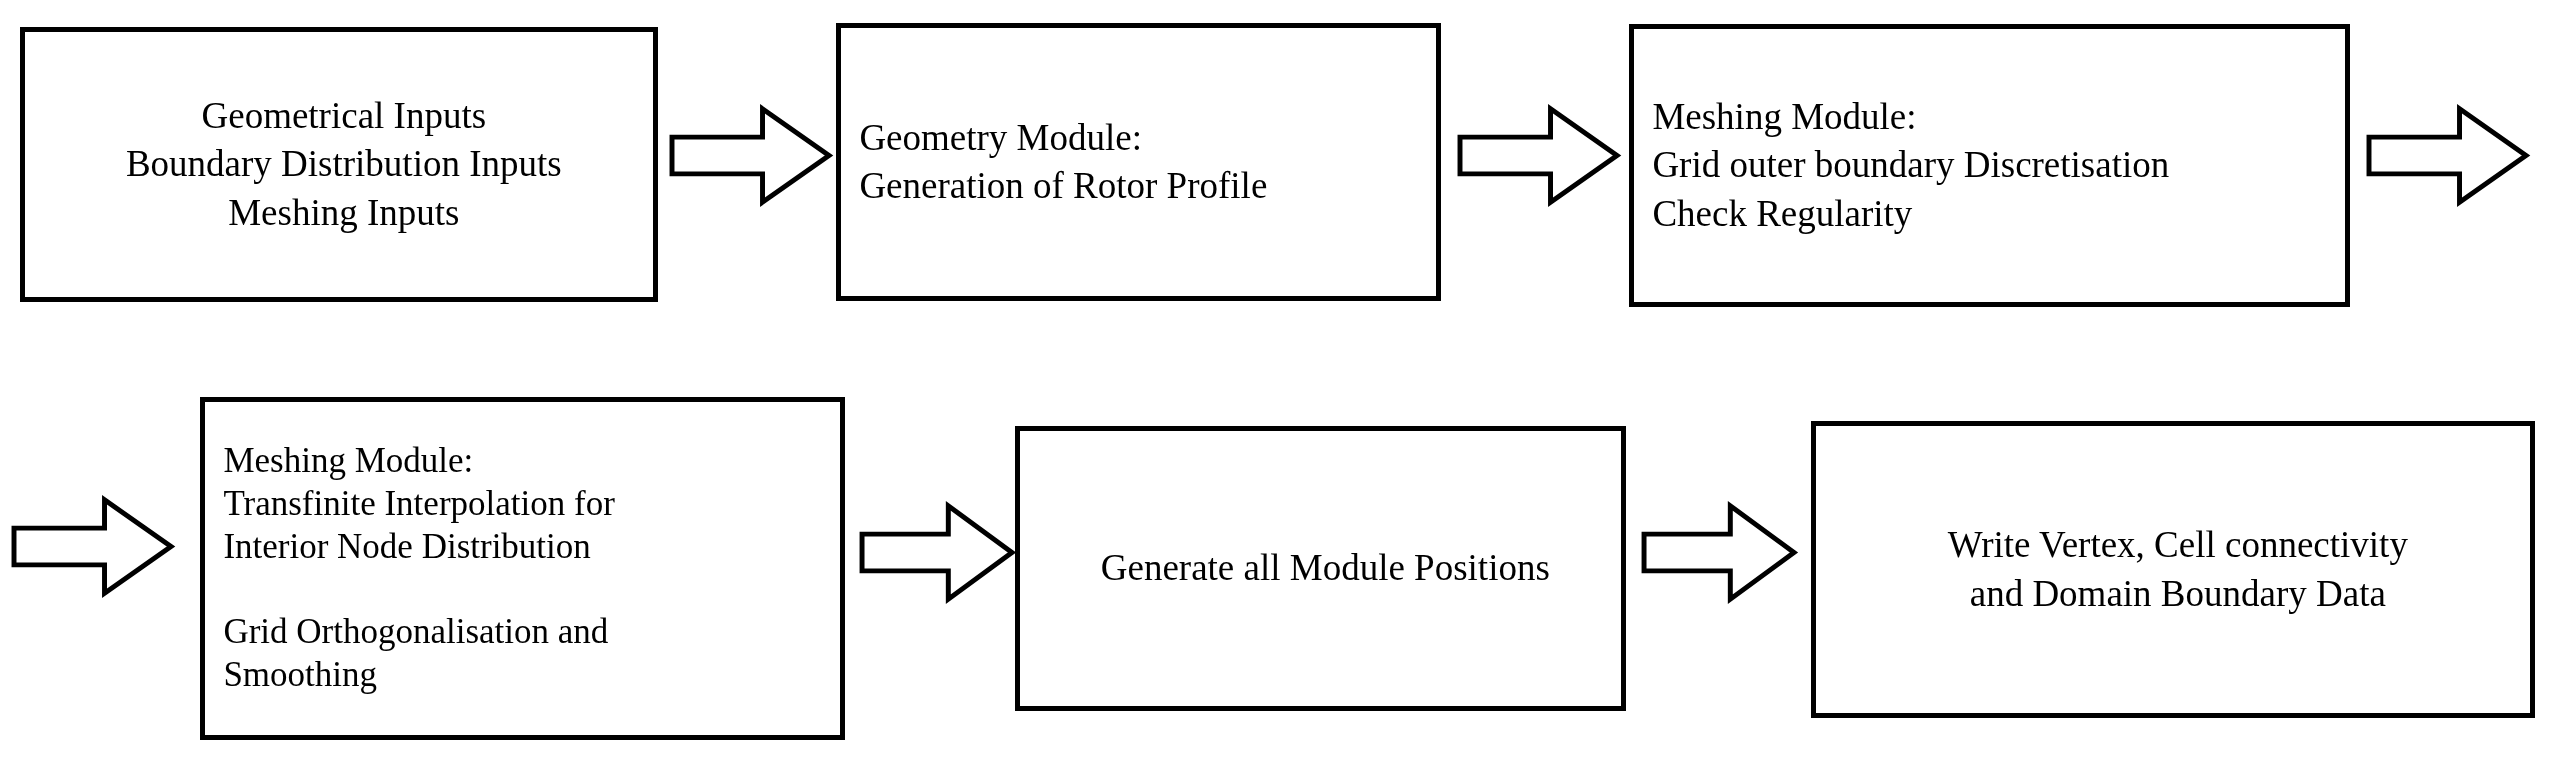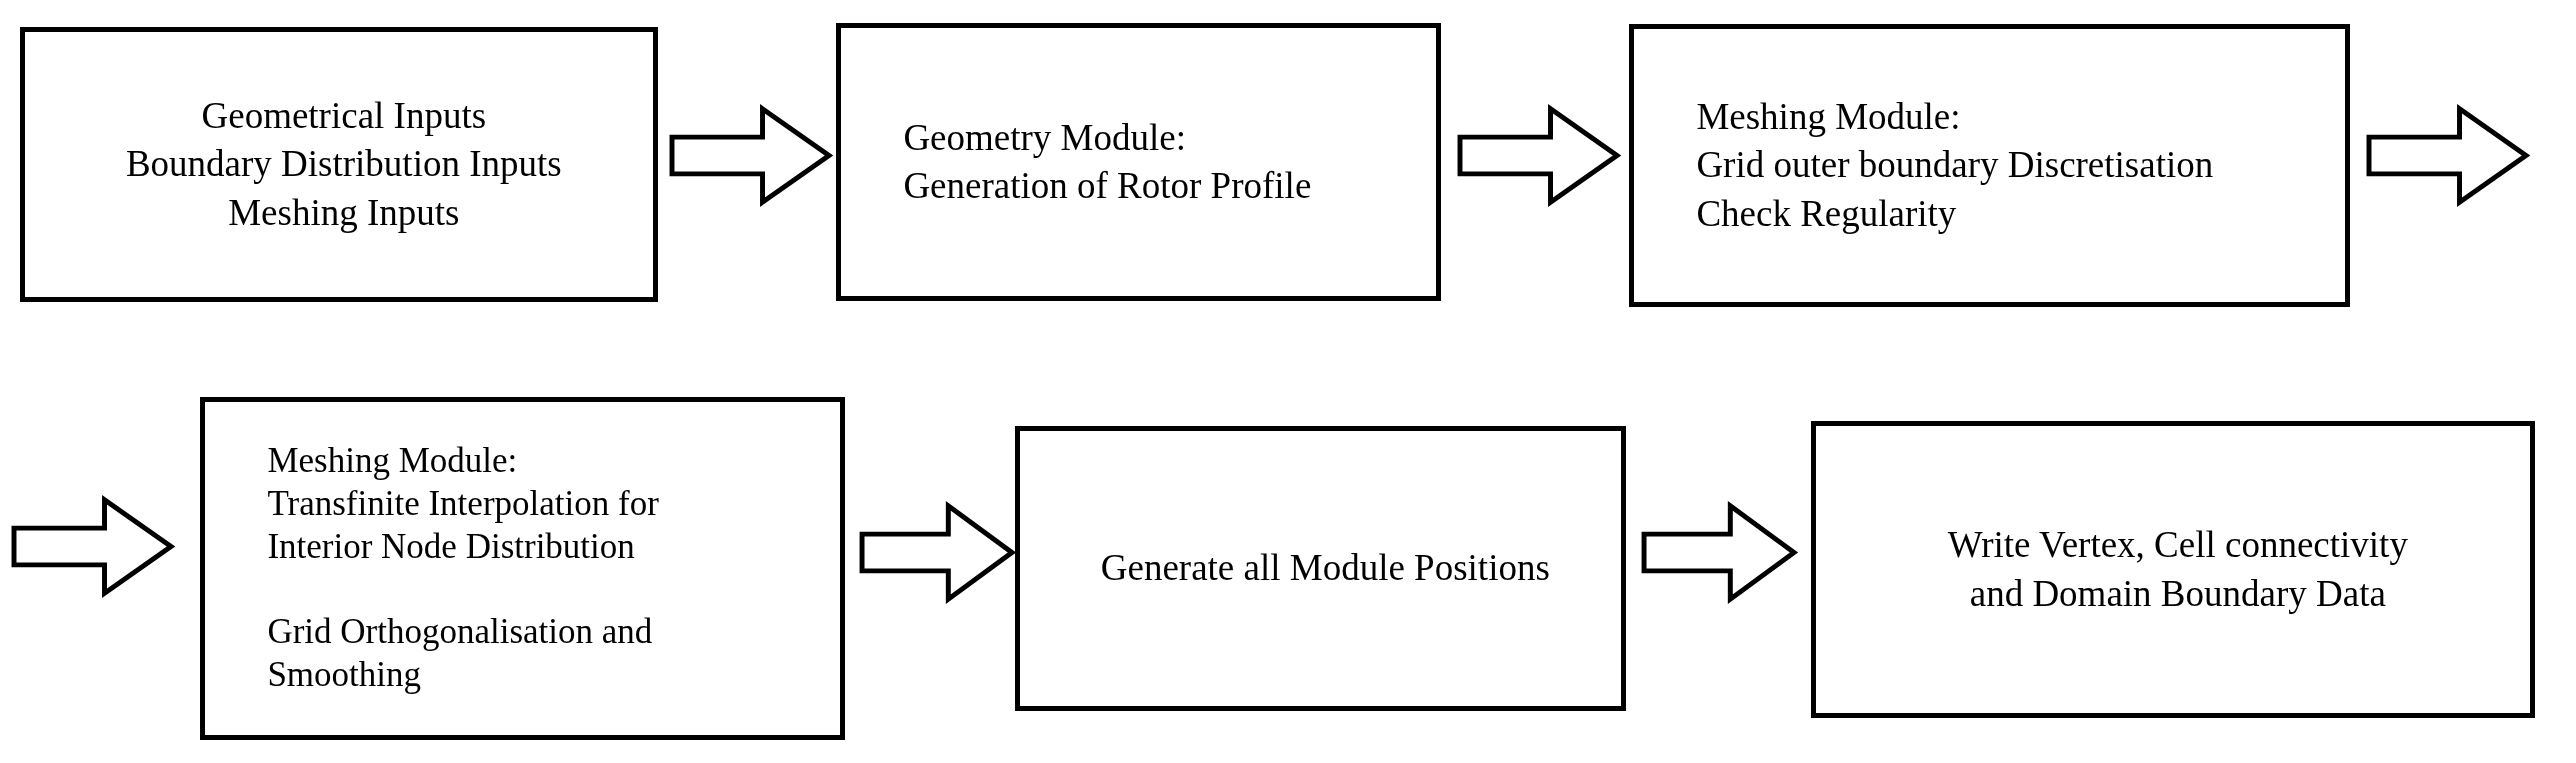--- a/index.html
+++ b/index.html
@@ -27,21 +27,21 @@
     width: 100%;
     font-family: "Liberation Serif", "DejaVu Serif", serif;
     font-size: 37px;
     line-height: 1.30;
     color: #000000;
     white-space: pre-line;
     padding: 0 18.4px;
     box-sizing: border-box;
   }
   .align-center .node-text { text-align: center; padding-left: 28px; }
-  .align-left   .node-text { text-align: left; margin-left: 44px; }
+  .align-left   .node-text { text-align: left; }
 
   .arrow {
     position: absolute;
     overflow: visible;
   }
   .arrow svg { display: block; overflow: visible; }
   .arrow polygon {
     fill: #ffffff;
     stroke: #000000;
     stroke-width: 7;

